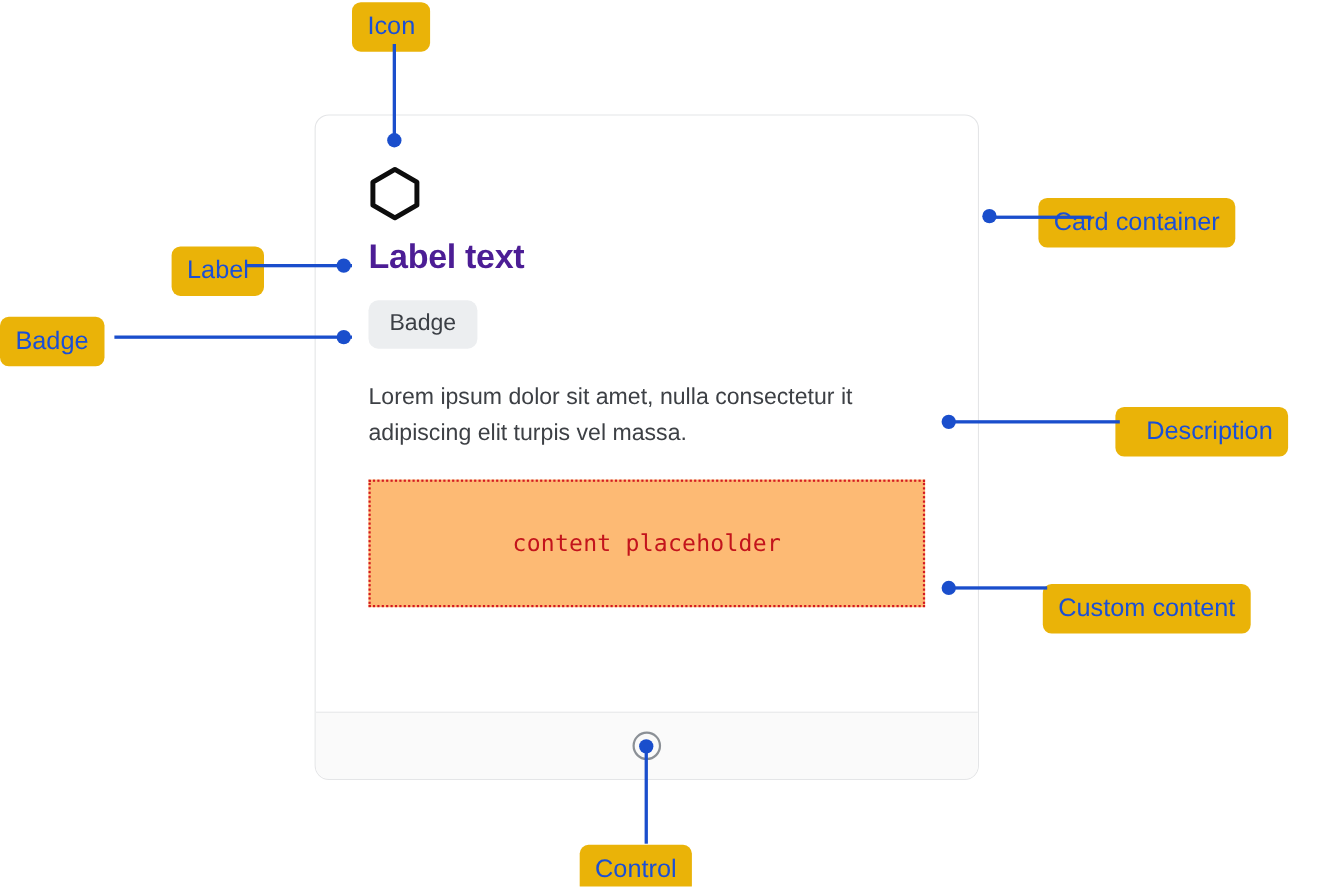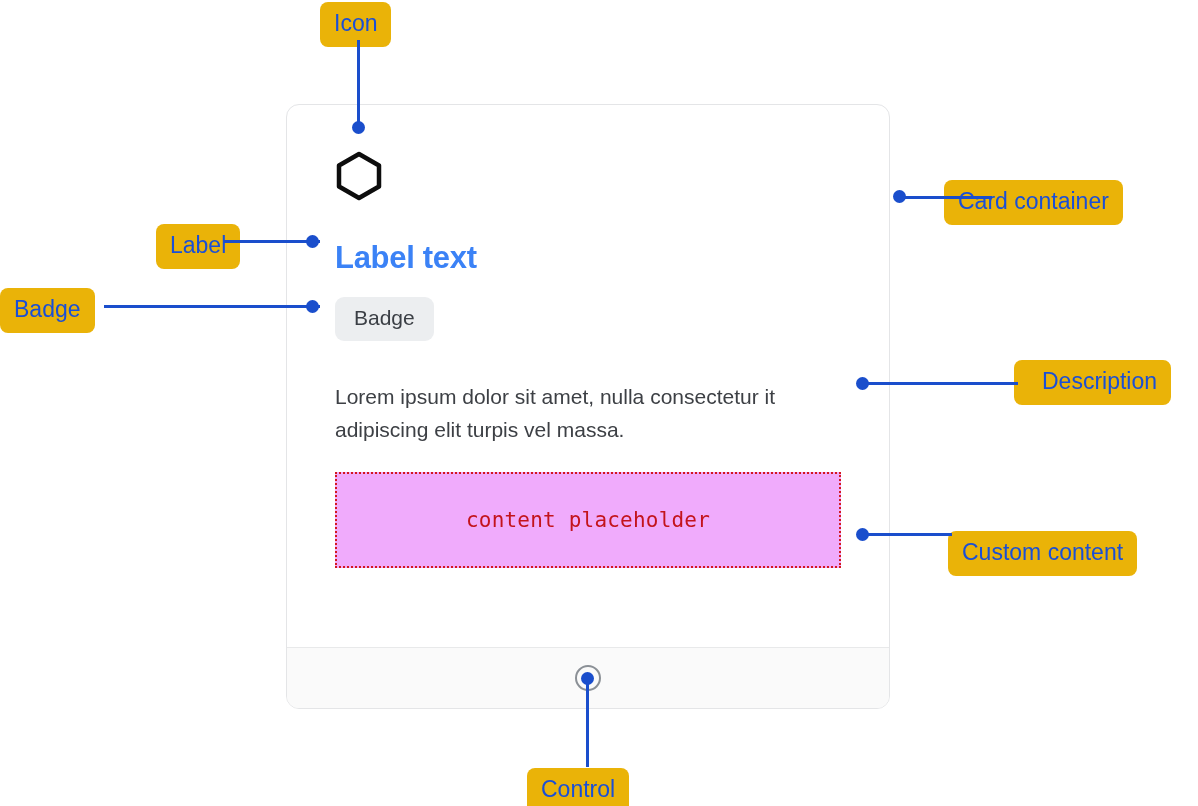--- a/index.html
+++ b/index.html
@@ -34,48 +34,48 @@
   .card-body {
     flex: 1 1 auto;
     padding: 46px 48px 0 48px;
   }
   .hex-icon {
     width: 48px;
     height: 50px;
     display: block;
   }
   .card-title {
-    margin-top: 40px;
+    margin-top: 16px;
     font-size: 31px;
     font-weight: 700;
-    color: #3b82f6;
+    color: #4c1d95;
     letter-spacing: -0.3px;
     line-height: 1.1;
   }
   .badge {
     display: inline-block;
     margin-top: 22px;
     padding: 9px 19px 11px 19px;
     background: #eceef0;
     border-radius: 9px;
     font-size: 21px;
     color: #3b3f45;
     line-height: 1.15;
   }
   .card-desc {
-    margin-top: 40px;
+    margin-top: 28px;
     font-size: 21px;
     line-height: 1.55;
     color: #3d4045;
     max-width: 478px;
   }
   .placeholder {
     margin-top: 26px;
-    height: 96px;
-    background: #f0abfc;
+    height: 116px;
+    background: #fdba74;
     border: 2px dotted #d31920;
     display: flex;
     align-items: center;
     justify-content: center;
   }
   .placeholder-text {
     font-family: "DejaVu Sans Mono", monospace;
     font-size: 21px;
     color: #c3141c;
     letter-spacing: 0.2px;
@@ -161,21 +161,21 @@
   <div class="dot" style="left:306px; top:235px;"></div>
 
   <div class="ann" style="left:0px; top:288px;">Badge</div>
   <div class="lead h" style="left:104px; top:305px; width:216px;"></div>
   <div class="dot" style="left:306px; top:300px;"></div>
 
   <div class="ann" style="left:944px; top:180px;">Card container</div>
   <div class="lead h" style="left:900px; top:196px; width:92px;"></div>
   <div class="dot" style="left:893px; top:190px;"></div>
 
-  <div class="ann" style="left:1014px; top:360px;padding-left:28px;">Description</div>
+  <div class="ann" style="left:1014px; top:370px;padding-left:28px;">Description</div>
   <div class="lead h" style="left:866px; top:382px; width:152px;"></div>
   <div class="dot" style="left:856px; top:377px;"></div>
 
   <div class="ann" style="left:948px; top:531px;">Custom content</div>
   <div class="lead h" style="left:866px; top:533px; width:86px;"></div>
   <div class="dot" style="left:856px; top:528px;"></div>
 
   <div class="dot" style="left:581px; top:672px;"></div>
   <div class="lead v" style="left:586px; top:680px; height:87px;"></div>
   <div class="ann" style="left:527px; top:768px;">Control</div>

